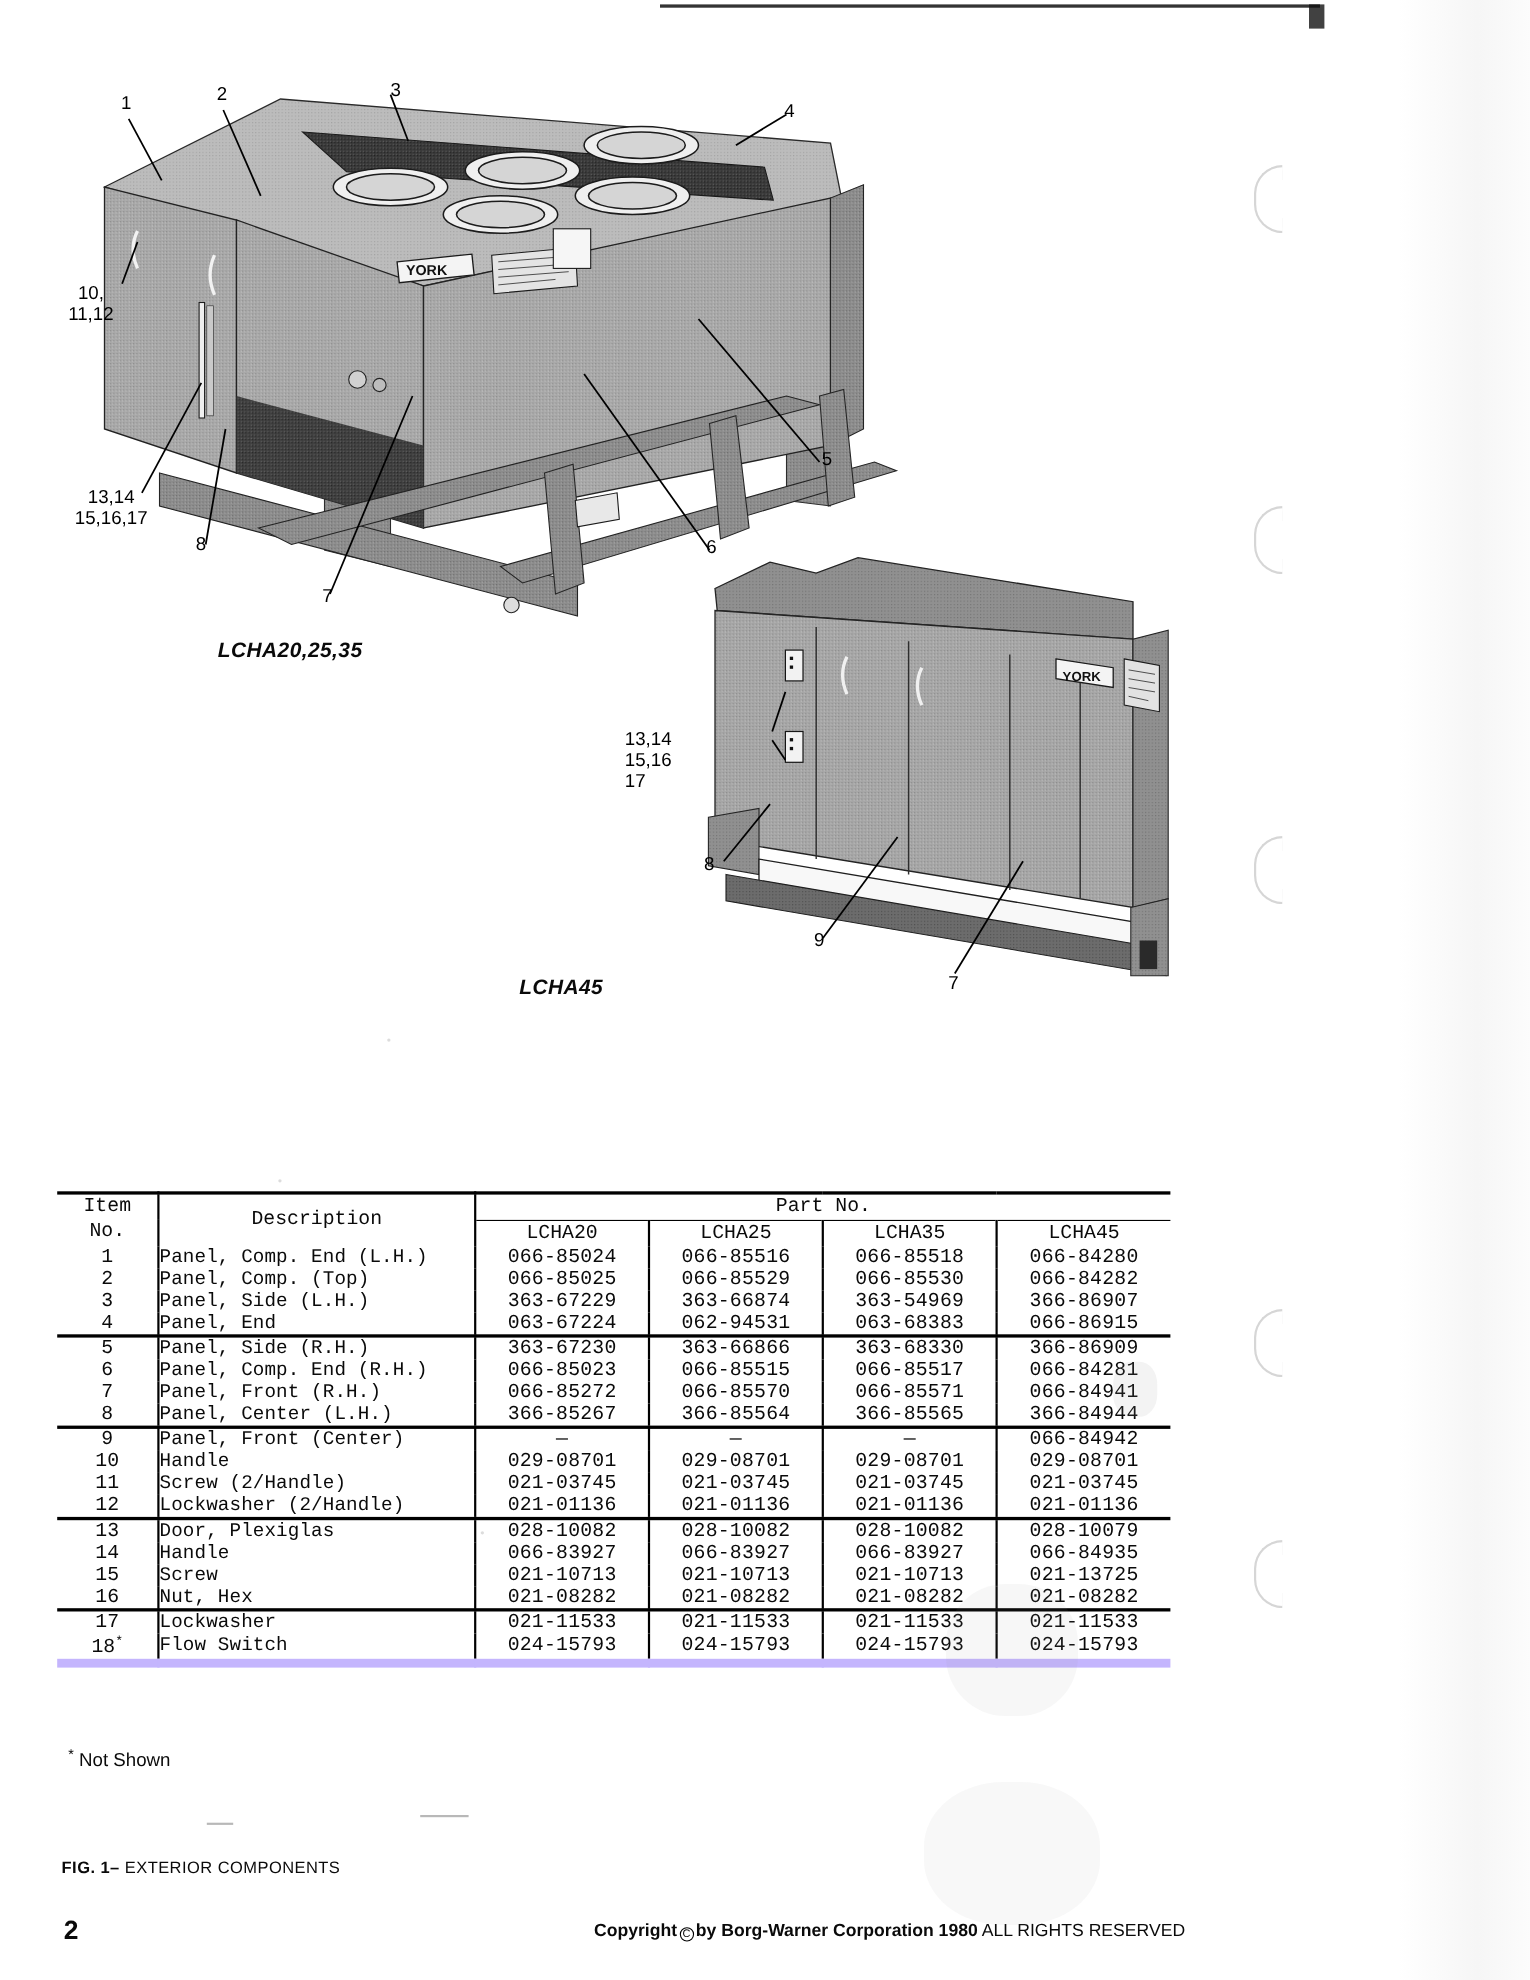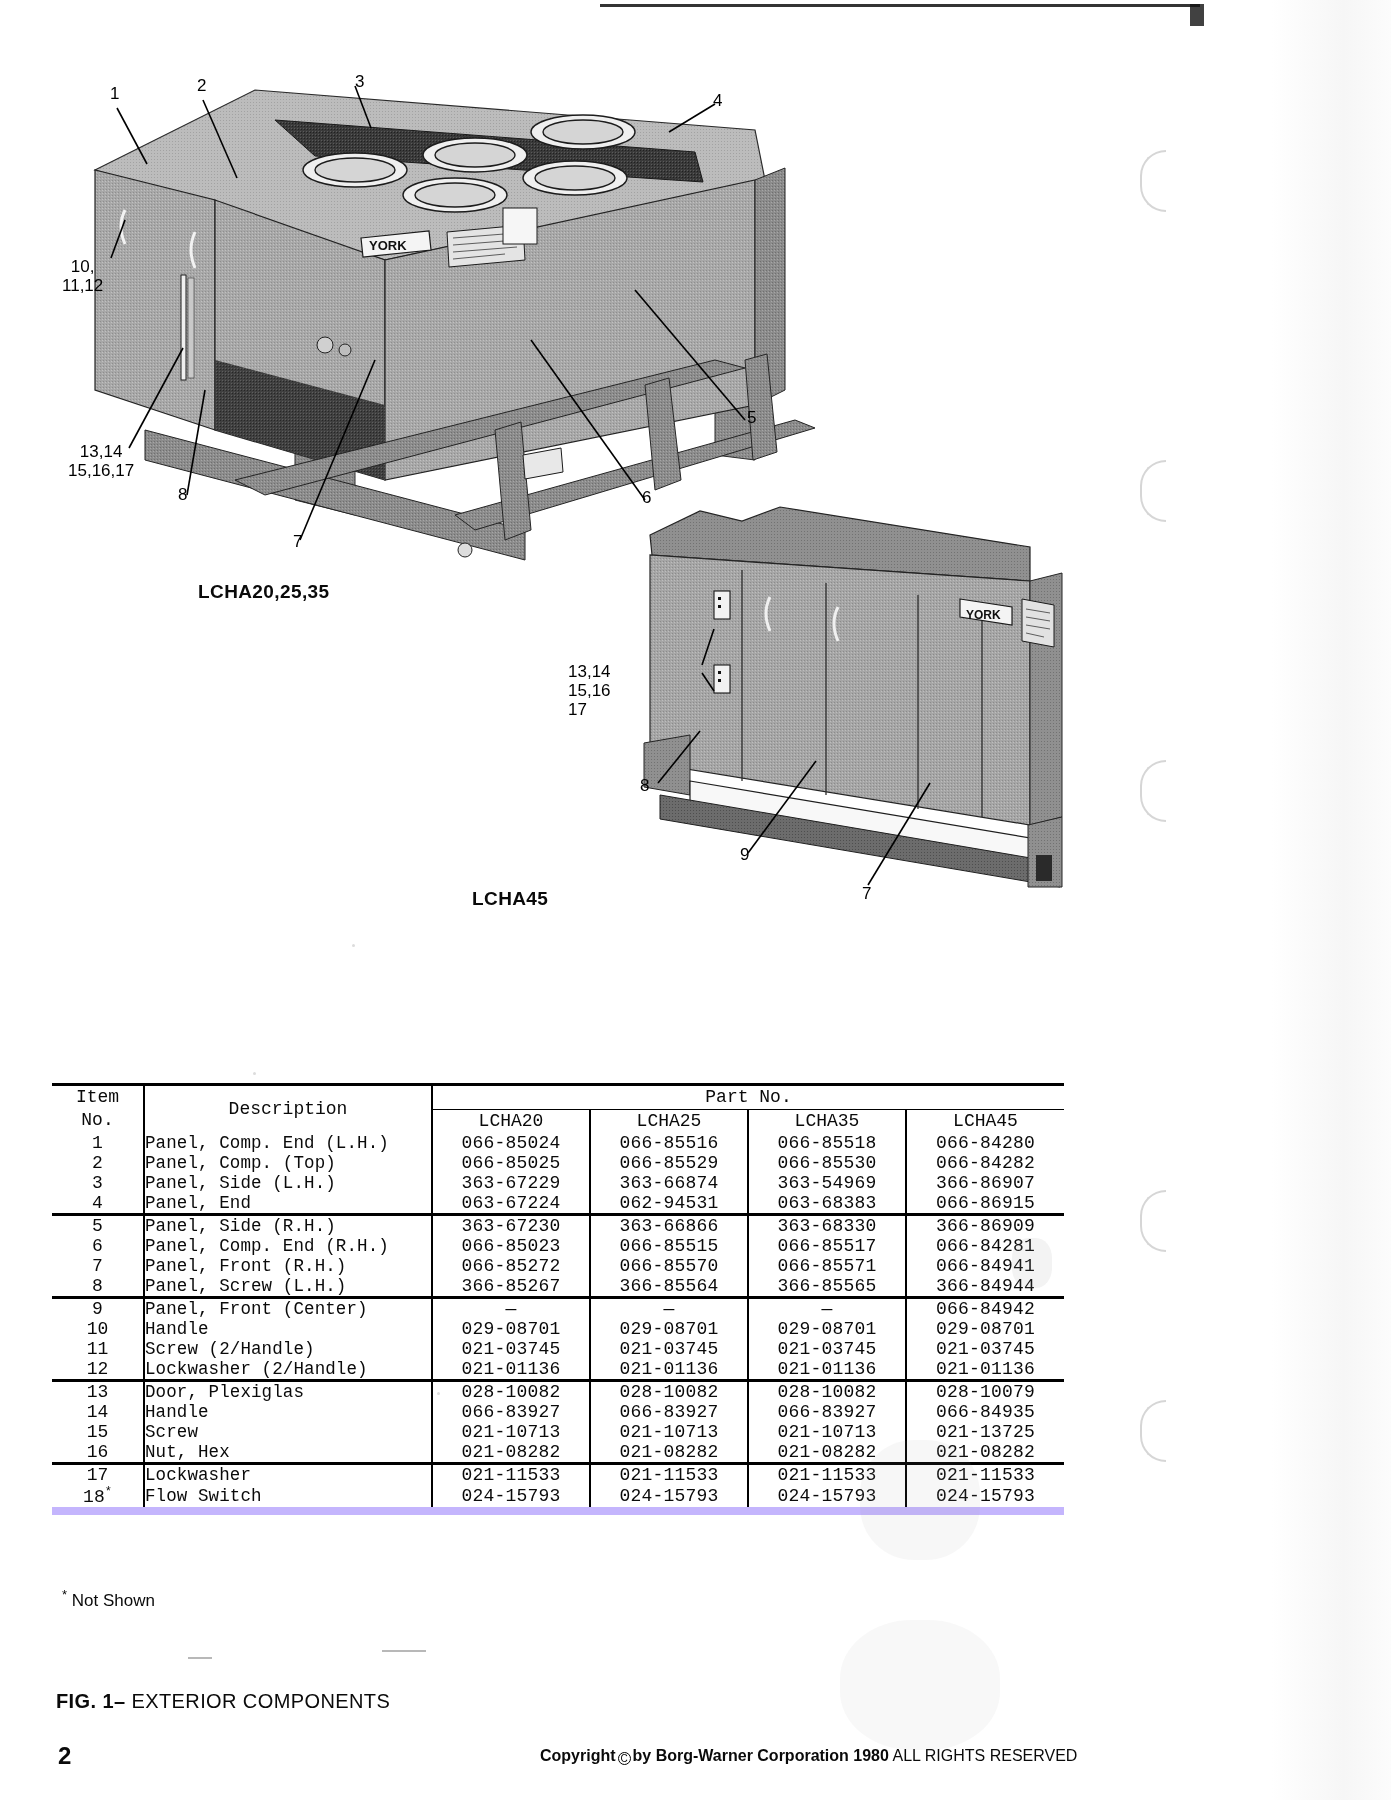--- a/index.html
+++ b/index.html
@@ -45,20 +45,21 @@
   
   #illustrations {
     position: absolute; left: 0; top: 0; width: 1391px; height: 930px;
   }
   .unit-caption {
     position: absolute;
     font-weight: bold;
     font-size: 19px;
     letter-spacing: .4px;
     white-space: nowrap;
+    font-style: italic;
   }
   .callout {
     position: absolute;
     font-size: 17px;
     font-weight: 500;
     line-height: 1.12;
     white-space: pre;
     color: #000;
   }
 
@@ -116,21 +117,21 @@
   .sup-star { font-size: 12px; vertical-align: super; }
 
   
   #note-not-shown {
     position: absolute; left: 62px; top: 1587px;
     font-size: 17px;
   }
   #note-not-shown .star { font-size: 13px; vertical-align: super; }
   #fig-caption {
     position: absolute; left: 56px; top: 1690px;
-    font-size: 20px;
+    font-size: 15px;
     letter-spacing: .4px;
   }
   #fig-caption .fig-bold { font-weight: bold; }
   #page-number {
     position: absolute; left: 58px; top: 1742px;
     font-size: 24px; font-weight: bold;
   }
   #copyright {
     position: absolute; left: 540px; top: 1747px;
     font-size: 16px;
@@ -439,21 +440,21 @@
         <tr>
           <td class="item-cell">7</td>
           <td class="desc-cell vline-l">Panel, Front (R.H.)</td>
           <td class="part-cell vline-l">066-85272</td>
           <td class="part-cell vline-l">066-85570</td>
           <td class="part-cell vline-l">066-85571</td>
           <td class="part-cell vline-l">066-84941</td>
         </tr>
         <tr>
           <td class="item-cell">8</td>
-          <td class="desc-cell vline-l">Panel, Screw (L.H.)</td>
+          <td class="desc-cell vline-l">Panel, Center (L.H.)</td>
           <td class="part-cell vline-l">366-85267</td>
           <td class="part-cell vline-l">366-85564</td>
           <td class="part-cell vline-l">366-85565</td>
           <td class="part-cell vline-l">366-84944</td>
         </tr>
         <tr class="thick-top">
           <td class="item-cell">9</td>
           <td class="desc-cell vline-l">Panel, Front (Center)</td>
           <td class="part-cell vline-l">—</td>
           <td class="part-cell vline-l">—</td>

